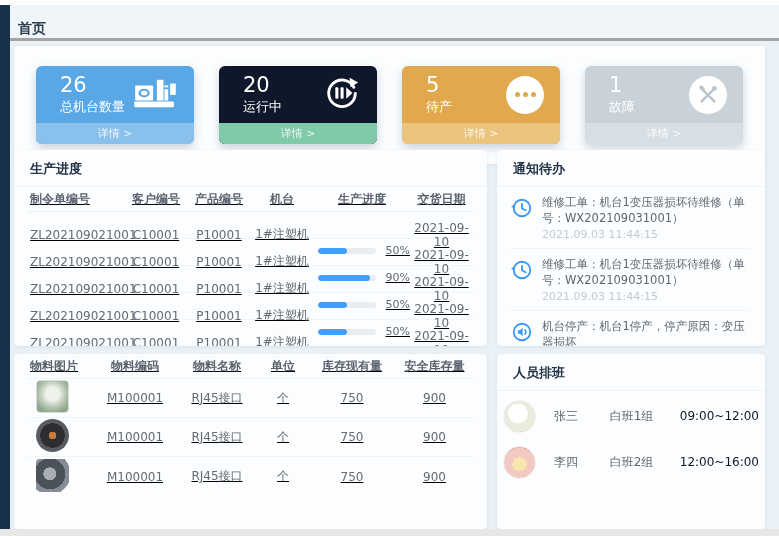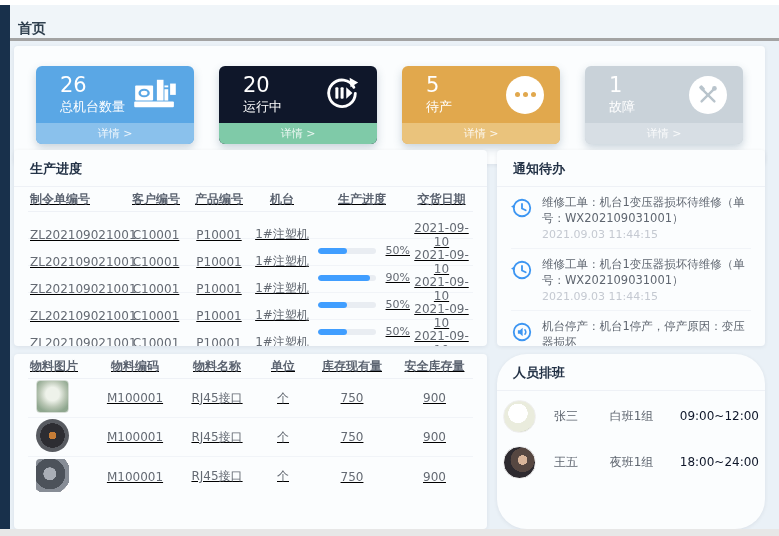--- a/index.html
+++ b/index.html
@@ -63,21 +63,21 @@
   
   .notice-panel { left:497px; top:150px; width:268px; height:196px; }
   .notice-list { padding:0 14px; }
   .notice-item { display:flex; gap:9px; padding:8px 0 7px; border-bottom:1px solid #f1f4f8; cursor:pointer; }
   .notice-item:last-child { border-bottom:none; }
   .n-icon { flex:0 0 22px; width:22px; height:22px; margin-top:2px; }
   .n-text { font-size:11.5px; color:#5f6670; line-height:1.35; }
   .n-time { font-size:11px; color:#c4c9d1; margin-top:2px; }
 
   
-  .roster-panel { left:497px; top:354px; width:268px; height:175px;border-radius:30px; }
+  .roster-panel { left:497px; top:354px; width:268px; height:175px; }
   .roster-list { padding:2px 6px 0; }
   .roster-row { display:flex; align-items:center; height:46px; }
   .avatar { width:33px; height:33px; border-radius:50%; flex:0 0 33px; border:1px solid #eee; }
   .av-0 { background:radial-gradient(circle at 45% 40%, #ffffff 0 38%, #eaecdd 39% 72%, #d9ddcc 73%); }
   .av-1 { background:radial-gradient(circle at 50% 56%, #f7e6ae 0 30%, #f3c9c4 31% 70%, #e6a2a4 71%); }
   .av-2 { background:radial-gradient(circle at 60% 42%, #d9b59a 0 18%, #564741 19% 46%, #2d2a2f 47%); }
   .r-name { font-size:12px; color:#5f6670; width:62px; margin-left:18px; }
   .r-shift { font-size:12px; color:#5f6670; width:78px; }
   .r-time { font-size:12px; color:#0f172a; }
 </style>
@@ -347,23 +347,23 @@
   <div class="panel-title">人员排班</div>
   <div class="roster-list">
 
     <div class="roster-row">
       <span class="avatar av-0"></span>
       <span class="r-name">张三</span>
       <span class="r-shift">白班1组</span>
       <span class="r-time">09:00~12:00</span>
     </div>
 
-
     <div class="roster-row">
-      <span class="avatar av-2"></span>
-      <span class="r-name">王五</span>
-      <span class="r-shift">夜班1组</span>
-      <span class="r-time">18:00~24:00</span>
-    </div>
+      <span class="avatar av-1"></span>
+      <span class="r-name">李四</span>
+      <span class="r-shift">白班2组</span>
+      <span class="r-time">12:00~16:00</span>
+    </div>
+
   </div>
 </div>
 
 <div class="bottom-strip"></div>
 
 </body></html>

